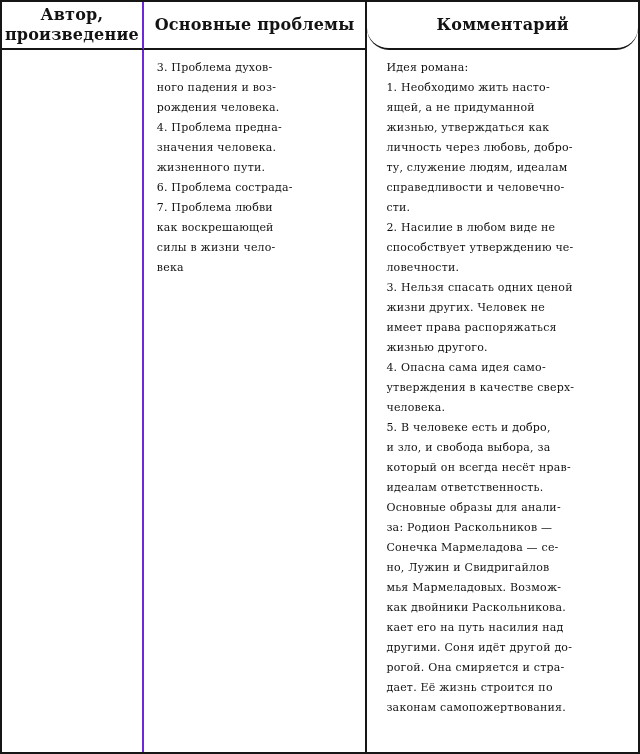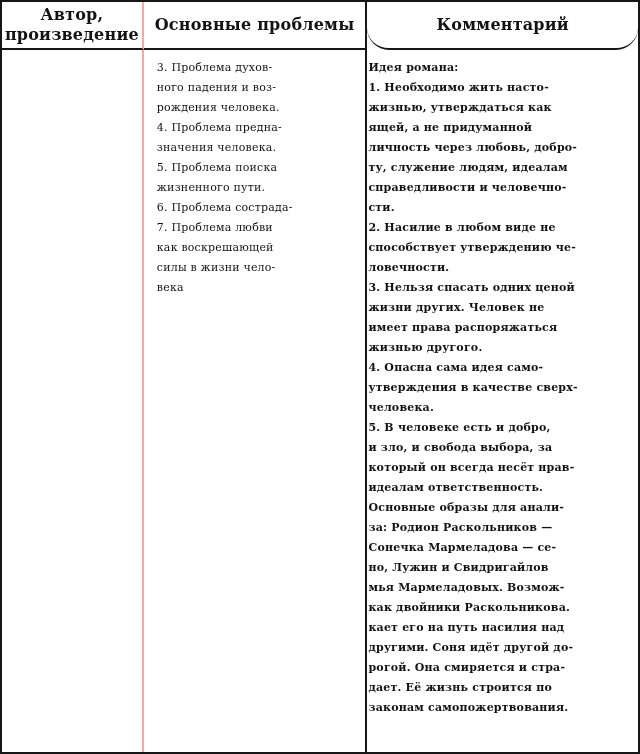--- a/index.html
+++ b/index.html
@@ -34,21 +34,21 @@
     box-sizing: border-box;
   }
   .tbody {
     display: flex;
     flex: 1 1 auto;
     box-sizing: border-box;
   }
   .th, .td {
     box-sizing: border-box;
   }
-  .col-author    { width: 142px; border-right: 2px solid #fca5a5; }
+  .col-author    { width: 142px; border-right: 2px solid #6d28d9; }
   .col-problems  { width: 224px; border-right: 2px solid #161616; }
   .col-comment   { width: 271px; border-radius: 22px; }
   .th {
     border-bottom: 2px solid #161616;
     display: flex;
     flex-direction: column;
     align-items: center;
     justify-content: center;
     font-weight: bold;
     font-size: 16px;
@@ -56,22 +56,21 @@
     text-align: center;
     letter-spacing: 0.2px;
   }
   .td {
     padding: 8px 6px 0 13px;
     font-size: 11px;
     line-height: 20px;
     letter-spacing: 0.2px;
   }
   .td.col-comment {
-    padding-left: 1px;
-    font-weight: bold;
+    padding-left: 19px;
   }
   .line {
     white-space: nowrap;
     height: 20px;
   }
 </style>
 </head>
 <body>
 
 <div class="page">
@@ -91,33 +90,32 @@
     </div>
 
     <div class="tbody">
       <div class="td col-author"></div>
       <div class="td col-problems">
           <div class="line">3. Проблема духов-</div>
           <div class="line">ного падения и воз-</div>
           <div class="line">рождения человека.</div>
           <div class="line">4. Проблема предна-</div>
           <div class="line">значения человека.</div>
-          <div class="line">5. Проблема поиска</div>
           <div class="line">жизненного пути.</div>
           <div class="line">6. Проблема сострада-</div>
           <div class="line">7. Проблема любви</div>
           <div class="line">как воскрешающей</div>
           <div class="line">силы в жизни чело-</div>
           <div class="line">века</div>
         </div>
       <div class="td col-comment">
           <div class="line">Идея романа:</div>
           <div class="line">1. Необходимо жить насто-</div>
+          <div class="line">ящей, а не придуманной</div>
           <div class="line">жизнью, утверждаться как</div>
-          <div class="line">ящей, а не придуманной</div>
           <div class="line">личность через любовь, добро-</div>
           <div class="line">ту, служение людям, идеалам</div>
           <div class="line">справедливости и человечно-</div>
           <div class="line">сти.</div>
           <div class="line">2. Насилие в любом виде не</div>
           <div class="line">способствует утверждению че-</div>
           <div class="line">ловечности.</div>
           <div class="line">3. Нельзя спасать одних ценой</div>
           <div class="line">жизни других. Человек не</div>
           <div class="line">имеет права распоряжаться</div>

